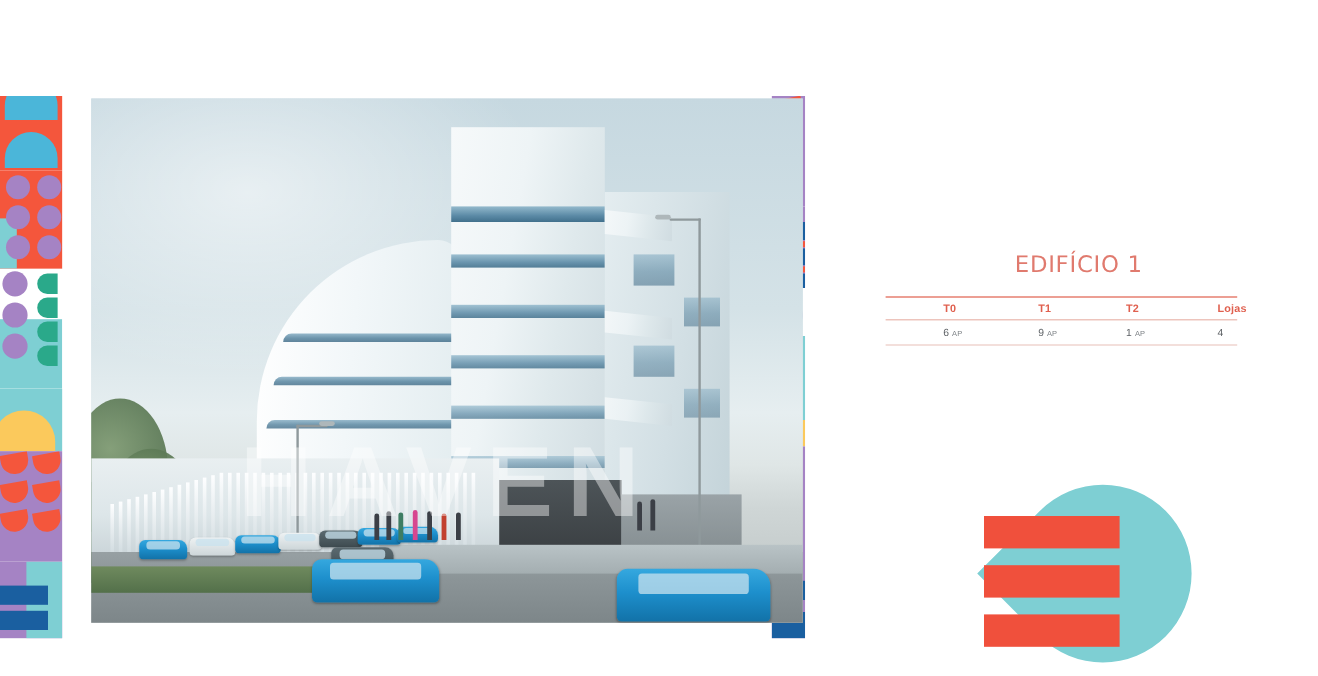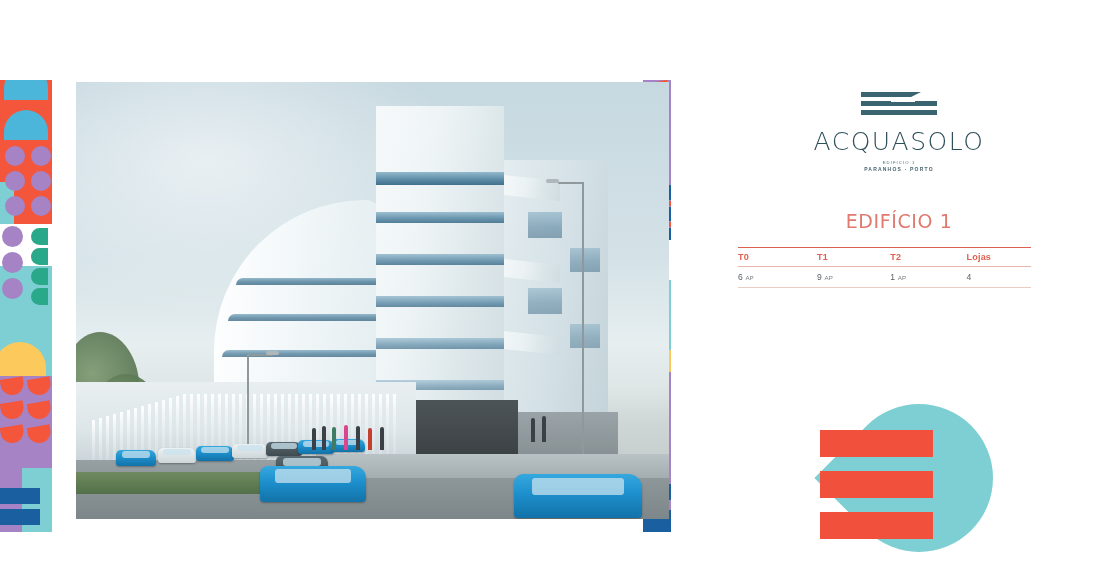--- a/index.html
+++ b/index.html
@@ -169,21 +169,21 @@
   }
 
   .tbl { position: absolute; left: 38px; top: 247px; width: 293px; }
   .tbl-title {
     color: #e0604f; font-size: 9.5px; font-weight: 700; padding-bottom: 4px;
     letter-spacing: .2px;
   }
   .rule { height: 1px; background: #e0604f; width: 100%; }
   .rule.soft { background: #e9b6ac; }
   .rule.bot { background: #eccbc4; }
-  table.frac { width: 100%; border-collapse: collapse; }
+  table.frac { width: 100%; border-collapse: collapse; margin-left: 48px; }
   table.frac th {
     text-align: left; color: #e0604f; font-size: 9px; font-weight: 700;
     padding: 4px 0 4px 0; letter-spacing: .2px;
   }
   table.frac td {
     text-align: left; color: #5b5f63; font-size: 8px; padding: 1.5px 0;
     letter-spacing: .1px;
   }
   table.frac td .u { font-size: 6.2px; color:#7a7f83; }
   table.frac td.big { font-size: 8.6px; }
@@ -422,35 +422,25 @@
     <div class="ped" style="left:236px;top:346px;height:22px;"></div>
     <div class="ped" style="left:246px;top:344px;height:24px;"></div>
     <div class="ped gn" style="left:256px;top:345px;height:23px;"></div>
     <div class="ped pk" style="left:268px;top:343px;height:25px;"></div>
     <div class="ped" style="left:280px;top:344px;height:24px;"></div>
     <div class="ped rd" style="left:292px;top:346px;height:22px;"></div>
     <div class="ped" style="left:304px;top:345px;height:23px;"></div>
     <div class="ped" style="left:455px;top:336px;height:24px;"></div>
     <div class="ped" style="left:466px;top:334px;height:26px;"></div>
 
+    <div class="wm wm-main">HAVEN</div>
   </div>
 
   <div class="panel">
 
-    <div class="logo-wrap">
-      <div class="logo-mark">
-        <div class="lb lb1"></div>
-        <div class="lb lb2"></div>
-        <div class="lb lb3"></div>
-        <div class="lnotch"></div>
-      </div>
-      <div class="logo-word">ACQUASOLO</div>
-      <div class="logo-sub1">EDIFÍCIO 1</div>
-      <div class="logo-sub2">PARANHOS · PORTO</div>
-    </div>
 
     <div class="edificio">EDIFÍCIO 1</div>
 
     <div class="tbl">
       <div class="rule"></div>
       <table class="frac">
         <thead>
           <tr>
             <th class="col0">T0</th>
             <th class="col1">T1</th>

